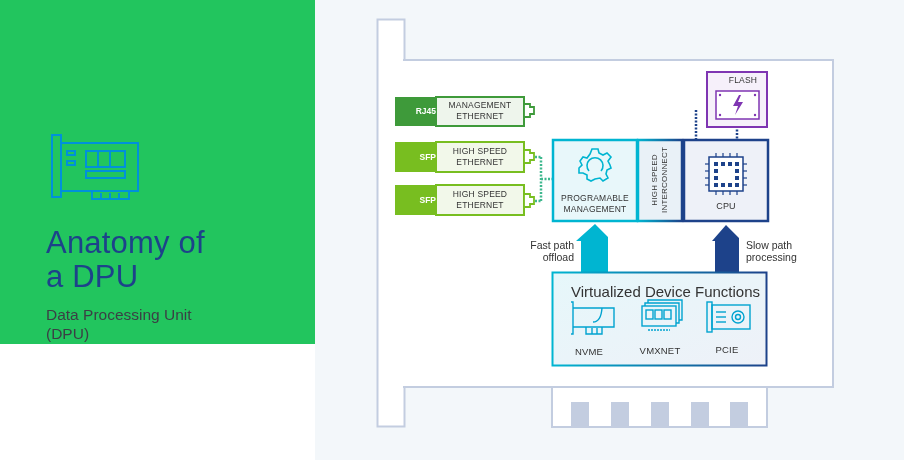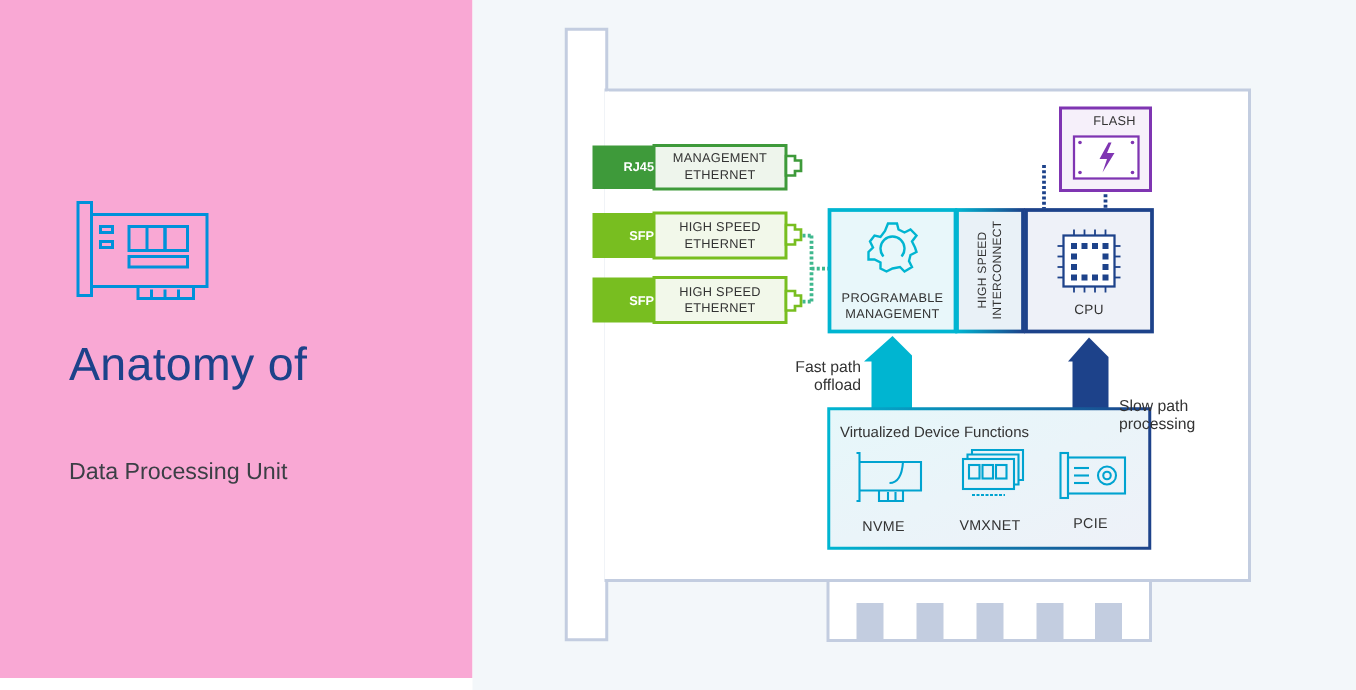--- a/index.html
+++ b/index.html
@@ -1,30 +1,30 @@
 <!DOCTYPE html>
 <html><head>
 <meta charset="utf-8">
 <style>
   * { box-sizing: border-box; margin: 0; padding: 0; }
   html, body { width: 904px; height: 460px; overflow: hidden; background: #ffffff; }
   body { position: relative; font-family: "Liberation Sans", "DejaVu Sans", sans-serif; }
 
-  .left-panel { position: absolute; left: 0; top: 0; width: 315px; height: 452px; background: #f9a8d4; }
+  .left-panel { position: absolute; left: 0; top: 0; width: 315px; height: 344px; background: #22c55e; }
   .right-panel { position: absolute; left: 315px; top: 0; width: 589px; height: 460px; background: #f3f7fa; }
 
   .hero-icon { position: absolute; left: 50px; top: 133px; width: 92px; height: 70px; }
   .title { position: absolute; left: 46px; top: 226px; width: 260px; font-size: 31px; line-height: 34px; color: #1d428a; font-weight: normal; letter-spacing: 0.2px; }
   .subtitle { position: absolute; left: 46px; top: 305px; width: 260px; font-size: 15.5px; line-height: 19px; color: #3b3f45; }
 
   .diagram { position: absolute; left: 0; top: 0; width: 904px; height: 460px; }
   .lbl { position: absolute; font-size: 8.5px; line-height: 11px; text-align: center; color: #333; letter-spacing: 0.2px; }
   .port-badge { position: absolute; font-size: 8.5px; font-weight: bold; color: #fff; text-align: right; line-height: 11px; }
   .flow-lbl { position: absolute; font-size: 10.5px; line-height: 12px; color: #333; }
-  .vdf-title { position: absolute; font-size: 10px; color: #333; text-align: left; width: 200px; }
+  .vdf-title { position: absolute; font-size: 15px; color: #333; text-align: right; width: 200px; }
   .dev-lbl { position: absolute; font-size: 9.5px; color: #333; text-align: center; width: 60px; letter-spacing: 0.2px; }
   .vert-lbl { position: absolute; font-size: 8px; line-height: 10px; color: #333; text-align: center; transform: rotate(-90deg); transform-origin: center; white-space: nowrap; letter-spacing: 0.2px; }
 </style>
 </head>
 <body>
 
 <div class="left-panel">
   <svg class="hero-icon" viewBox="0 0 92 70" fill="none" stroke="#0091da" stroke-width="2">
     <rect x="2" y="2" width="9" height="62"></rect>
     <polyline points="11,10 88,10 88,58 11,58"></polyline>
@@ -34,23 +34,25 @@
     <line x1="48" y1="18" x2="48" y2="34"></line>
     <rect x="60" y="18" width="15" height="16"></rect>
     <rect x="36" y="38" width="39" height="7"></rect>
     <polyline points="42,58 42,66 79,66 79,58"></polyline>
     <line x1="51" y1="60" x2="51" y2="66"></line>
     <line x1="60" y1="60" x2="60" y2="66"></line>
     <line x1="69" y1="60" x2="69" y2="66"></line>
   </svg>
   <div class="title">
     <div>Anatomy of</div>
+    <div>a DPU</div>
   </div>
   <div class="subtitle">
     <div>Data Processing Unit</div>
+    <div>(DPU)</div>
   </div>
 </div>
 
 <div class="right-panel"></div>
 
 <svg class="diagram" viewBox="0 0 904 460">
   <defs>
     <linearGradient id="gVdfBorder" x1="0" x2="1" y1="0" y2="0">
       <stop offset="0" stop-color="#00b5d1"></stop>
       <stop offset="1" stop-color="#1d428a"></stop>
@@ -226,21 +228,21 @@
 <div class="vert-lbl" style="left:620px;top:170px;width:80px;">
   <div>HIGH SPEED</div>
   <div>INTERCONNECT</div>
 </div>
 <div class="lbl" style="left:684px;top:201px;width:84px;font-size:9px;text-align:center;">CPU</div>
 
 <div class="flow-lbl" style="left:508px;top:239px;width:66px;text-align:right;">
   <div>Fast path</div>
   <div>offload</div>
 </div>
-<div class="flow-lbl" style="left:746px;top:239px;width:80px;text-align:left;margin-top:26px;">
+<div class="flow-lbl" style="left:746px;top:239px;width:80px;text-align:left;">
   <div>Slow path</div>
   <div>processing</div>
 </div>
 
 <div class="vdf-title" style="left:560px;top:283px;">Virtualized Device Functions</div>
 <div class="dev-lbl" style="left:559px;top:346px;">NVME</div>
 <div class="dev-lbl" style="left:630px;top:345px;">VMXNET</div>
 <div class="dev-lbl" style="left:697px;top:344px;">PCIE</div>
 
 </body></html>

